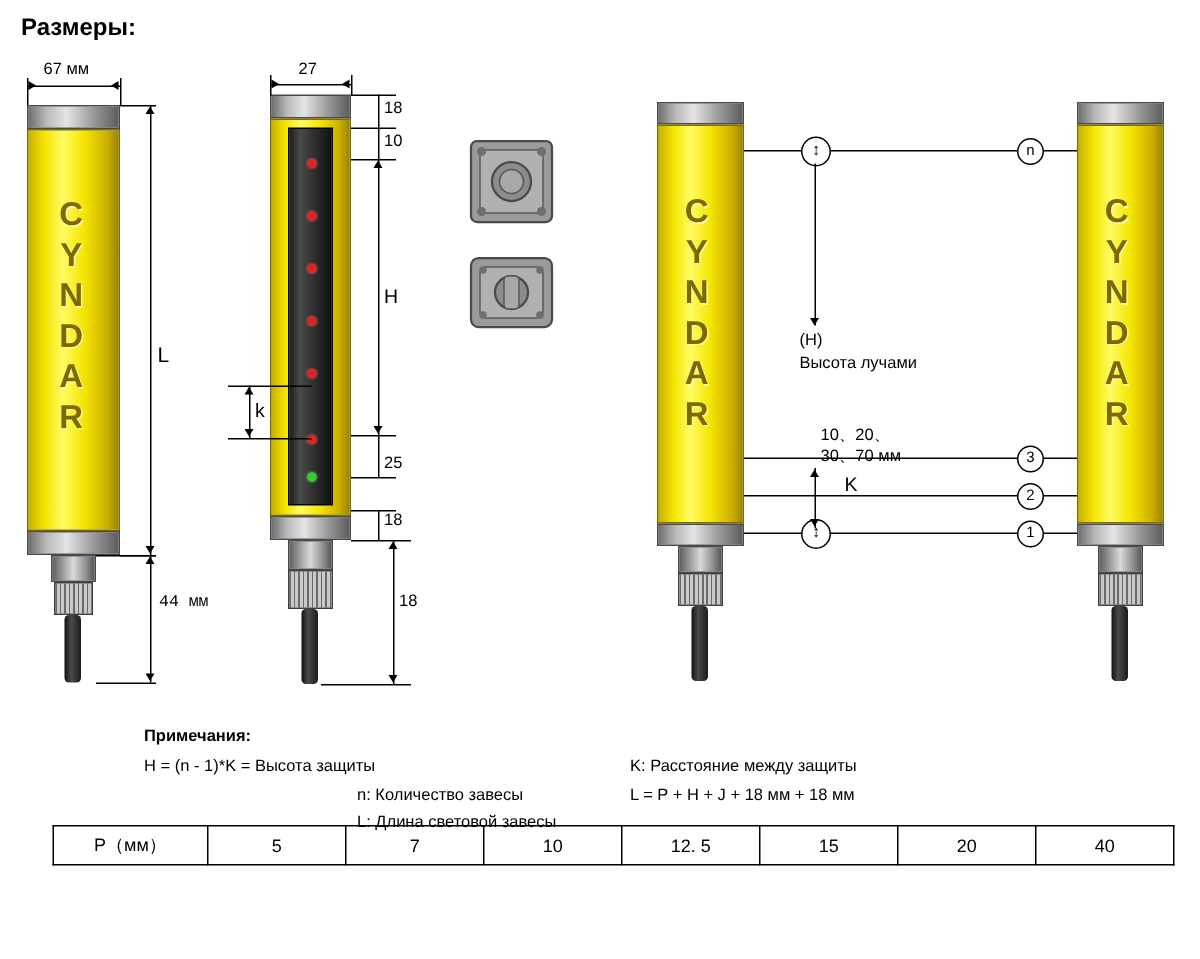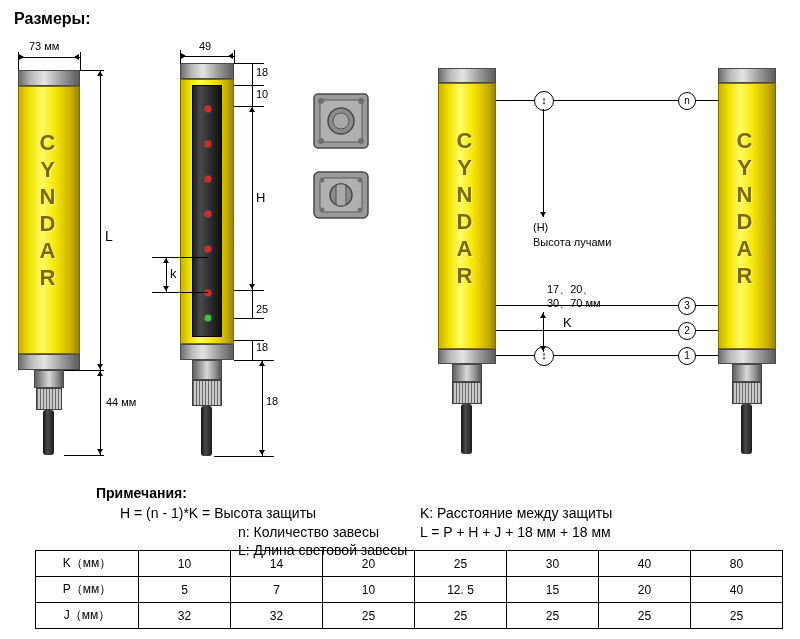--- a/index.html
+++ b/index.html
@@ -80,21 +80,21 @@
   }
   .circleArrow{
     position:absolute;width:18px;height:18px;border:1px solid #000;border-radius:50%;
     background:#fff;font-size:11px;line-height:17px;text-align:center;
   }
 
   
   .xsec{position:absolute;}
 
   
-  .note{position:absolute;font-size:14px;}
+  .note{position:absolute;font-size:11px;}
   .note.b{font-weight:bold;}
 
   
   #dimtable{position:absolute;left:35px;top:550px;border-collapse:collapse;font-size:12px;}
   #dimtable td{border:1px solid #000;text-align:center;height:23px;}
   #dimtable td.hdr{width:100px;}
   #dimtable td.val{width:89px;}
 </style>
 </head>
 <body>
@@ -109,35 +109,35 @@
 </div>
 <div class="connBlock" style="left:34px;top:370px;width:30px;height:18px;"></div>
 <div class="nut" style="left:36px;top:388px;width:26px;height:22px;"></div>
 <div class="cable" style="left:43px;top:410px;width:11px;height:45px;"></div>
 
 <div class="hline" style="left:18px;top:57px;width:62px;"></div>
 <div class="vline" style="left:18px;top:52px;height:18px;"></div>
 <div class="vline" style="left:80px;top:52px;height:18px;"></div>
 <div class="arrow-right" style="left:19px;top:54px;"></div>
 <div class="arrow-left" style="left:74px;top:54px;"></div>
-<div class="dimtxt" style="left:29px;top:40px;">73 мм</div>
+<div class="dimtxt" style="left:29px;top:40px;">67 мм</div>
 
 <div class="vline" style="left:100px;top:70px;height:300px;"></div>
 <div class="hline" style="left:80px;top:70px;width:24px;"></div>
 <div class="hline" style="left:80px;top:370px;width:24px;"></div>
 <div class="arrow-up" style="left:97px;top:71px;"></div>
 <div class="arrow-down" style="left:97px;top:364px;"></div>
 <div class="dimtxt" style="left:105px;top:228px;font-size:14px;">L</div>
 
 <div class="vline" style="left:100px;top:370px;height:85px;"></div>
 <div class="hline" style="left:64px;top:370px;width:40px;"></div>
 <div class="hline" style="left:64px;top:455px;width:40px;"></div>
 <div class="arrow-up" style="left:97px;top:371px;"></div>
 <div class="arrow-down" style="left:97px;top:449px;"></div>
-<div class="dimtxt" style="left:106px;top:396px;">44 мм</div>
+<div class="dimtxt" style="left:106px;top:396px;font-family:Liberation Mono, monospace;">44 мм</div>
 
 <div class="curtain" style="left:180px;top:63px;width:54px;height:297px;">
   <div class="cap" style="top:0;height:16px;"></div>
   <div class="bodyY" style="top:16px;height:265px;"></div>
   <div class="cap" style="top:281px;height:16px;"></div>
   <div class="lens" style="left:12px;top:22px;width:30px;height:252px;"></div>
   <div class="led" style="left:25px;top:43px;"></div>
   <div class="led" style="left:25px;top:78px;"></div>
   <div class="led" style="left:25px;top:113px;"></div>
   <div class="led" style="left:25px;top:148px;"></div>
@@ -147,21 +147,21 @@
 </div>
 <div class="connBlock" style="left:192px;top:360px;width:30px;height:20px;"></div>
 <div class="nut" style="left:192px;top:380px;width:30px;height:26px;"></div>
 <div class="cable" style="left:201px;top:406px;width:11px;height:50px;"></div>
 
 <div class="hline" style="left:180px;top:56px;width:54px;"></div>
 <div class="vline" style="left:180px;top:50px;height:14px;"></div>
 <div class="vline" style="left:234px;top:50px;height:14px;"></div>
 <div class="arrow-right" style="left:181px;top:53px;"></div>
 <div class="arrow-left" style="left:228px;top:53px;"></div>
-<div class="dimtxt" style="left:199px;top:40px;">49</div>
+<div class="dimtxt" style="left:199px;top:40px;">27</div>
 
 <div class="hline" style="left:234px;top:63px;width:30px;"></div>
 <div class="hline" style="left:234px;top:85px;width:30px;"></div>
 <div class="hline" style="left:234px;top:106px;width:30px;"></div>
 <div class="hline" style="left:234px;top:290px;width:30px;"></div>
 <div class="hline" style="left:234px;top:318px;width:30px;"></div>
 <div class="hline" style="left:234px;top:340px;width:30px;"></div>
 <div class="hline" style="left:234px;top:360px;width:40px;"></div>
 <div class="hline" style="left:214px;top:456px;width:60px;"></div>
 
@@ -246,60 +246,40 @@
 <div class="circleNum" style="left:678px;top:322px;">2</div>
 <div class="circleNum" style="left:678px;top:347px;">1</div>
 
 <div class="circleArrow" style="left:534px;top:91px;">↕</div>
 <div class="circleArrow" style="left:534px;top:346px;">↕</div>
 <div class="vline" style="left:543px;top:109px;height:108px;"></div>
 <div class="arrow-down" style="left:540px;top:212px;"></div>
 <div class="dimtxt" style="left:533px;top:221px;">(H)</div>
 <div class="dimtxt" style="left:533px;top:236px;">Высота лучами</div>
 
-<div class="dimtxt" style="left:547px;top:282px;">17、20、</div>
+<div class="dimtxt" style="left:547px;top:282px;">10、20、</div>
 <div class="dimtxt" style="left:547px;top:296px;">30、70 мм</div>
 <div class="vline" style="left:543px;top:312px;height:40px;"></div>
 <div class="arrow-up" style="left:540px;top:313px;"></div>
 <div class="arrow-down" style="left:540px;top:346px;"></div>
 <div class="dimtxt" style="left:563px;top:315px;font-size:13px;">K</div>
 
 <div class="note b" style="left:96px;top:485px;">Примечания:</div>
-<div class="note" style="left:96px;top:505px;margin-left:24px;">H = (n - 1)*K = Высота защиты</div>
+<div class="note" style="left:96px;top:505px;">H = (n - 1)*K = Высота защиты</div>
 <div class="note" style="left:238px;top:526px;margin-top:16px;">L: Длина световой завесы</div>
 <div class="note" style="left:238px;top:524px;">n: Количество завесы</div>
 <div class="note" style="left:420px;top:505px;">K: Расстояние между защиты</div>
 <div class="note" style="left:420px;top:524px;">L = P + H + J + 18 мм + 18 мм</div>
 
 <table id="dimtable">
   <tbody>
-    <tr>
-      <td class="hdr">K（мм）</td>
-      <td class="val">10</td>
-      <td class="val">14</td>
-      <td class="val">20</td>
-      <td class="val">25</td>
-      <td class="val">30</td>
-      <td class="val">40</td>
-      <td class="val">80</td>
-    </tr>
     <tr>
       <td class="hdr">P（мм）</td>
       <td class="val">5</td>
       <td class="val">7</td>
       <td class="val">10</td>
       <td class="val">12. 5</td>
       <td class="val">15</td>
       <td class="val">20</td>
       <td class="val">40</td>
     </tr>
-    <tr>
-      <td class="hdr">J（мм）</td>
-      <td class="val">32</td>
-      <td class="val">32</td>
-      <td class="val">25</td>
-      <td class="val">25</td>
-      <td class="val">25</td>
-      <td class="val">25</td>
-      <td class="val">25</td>
-    </tr>
   </tbody>
 </table>
 
 </body></html>

